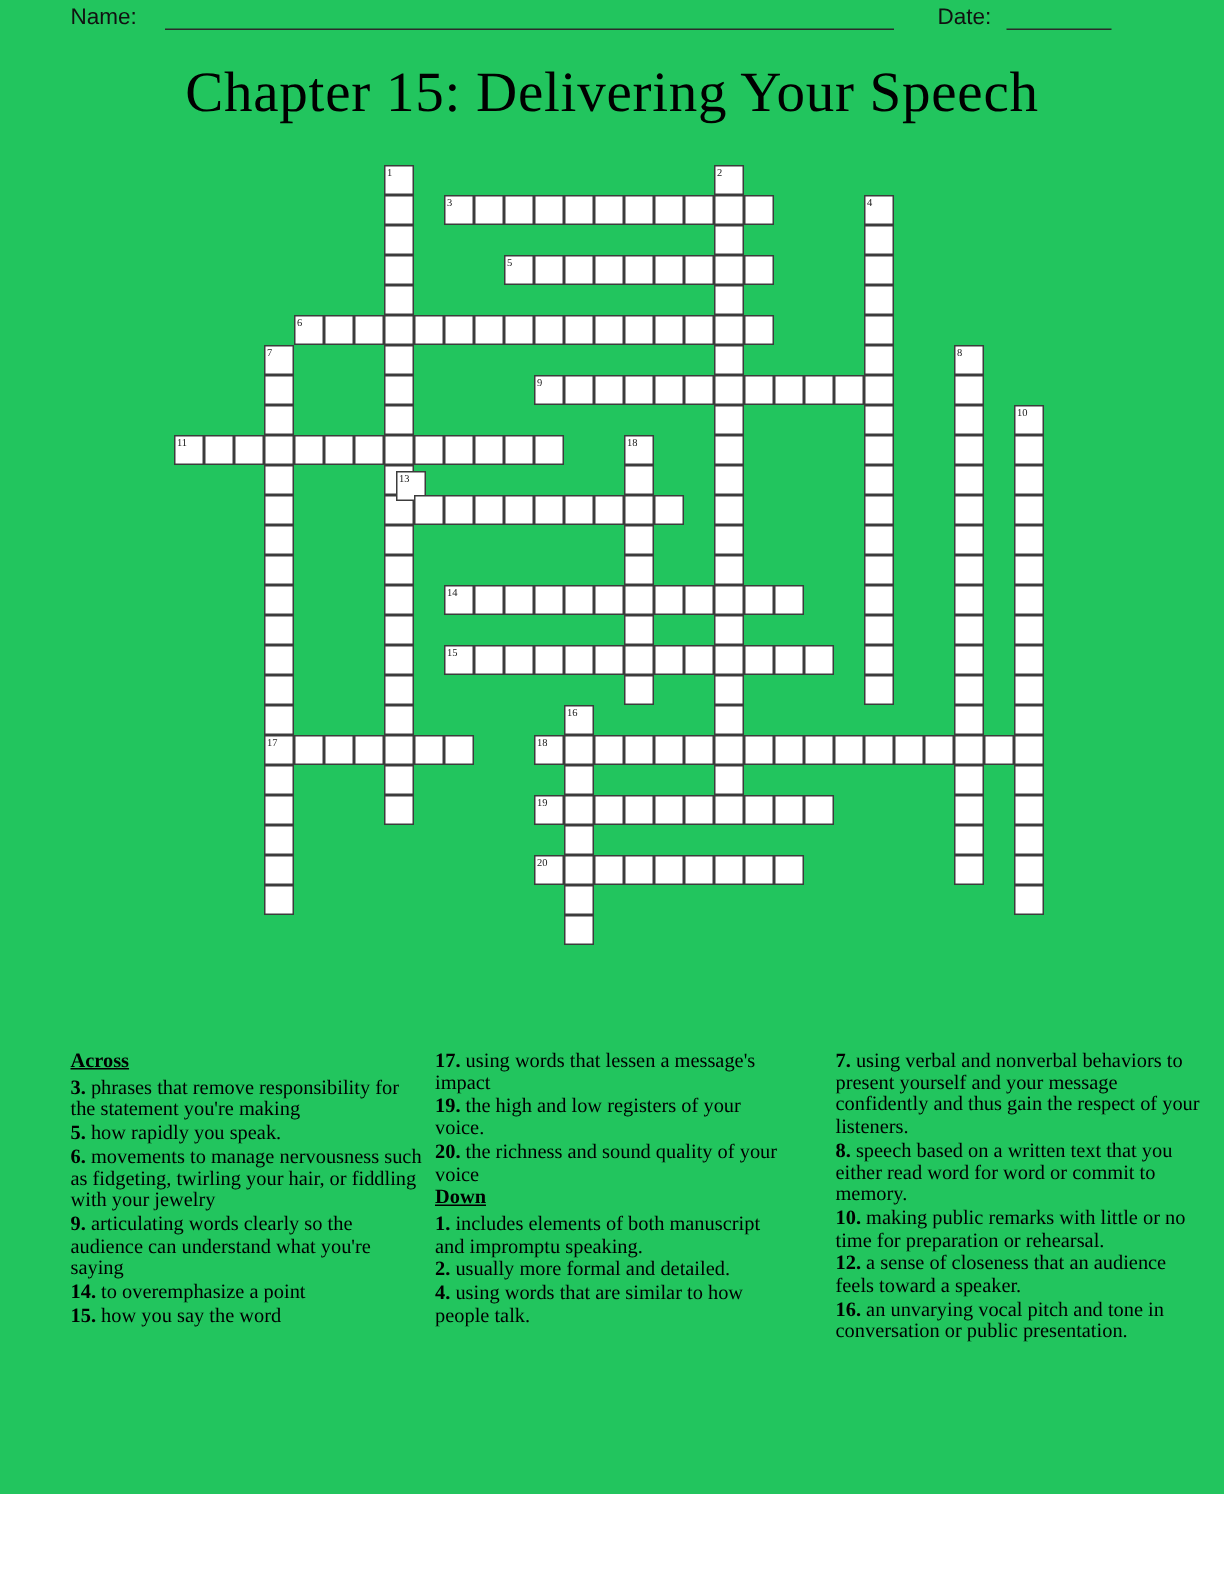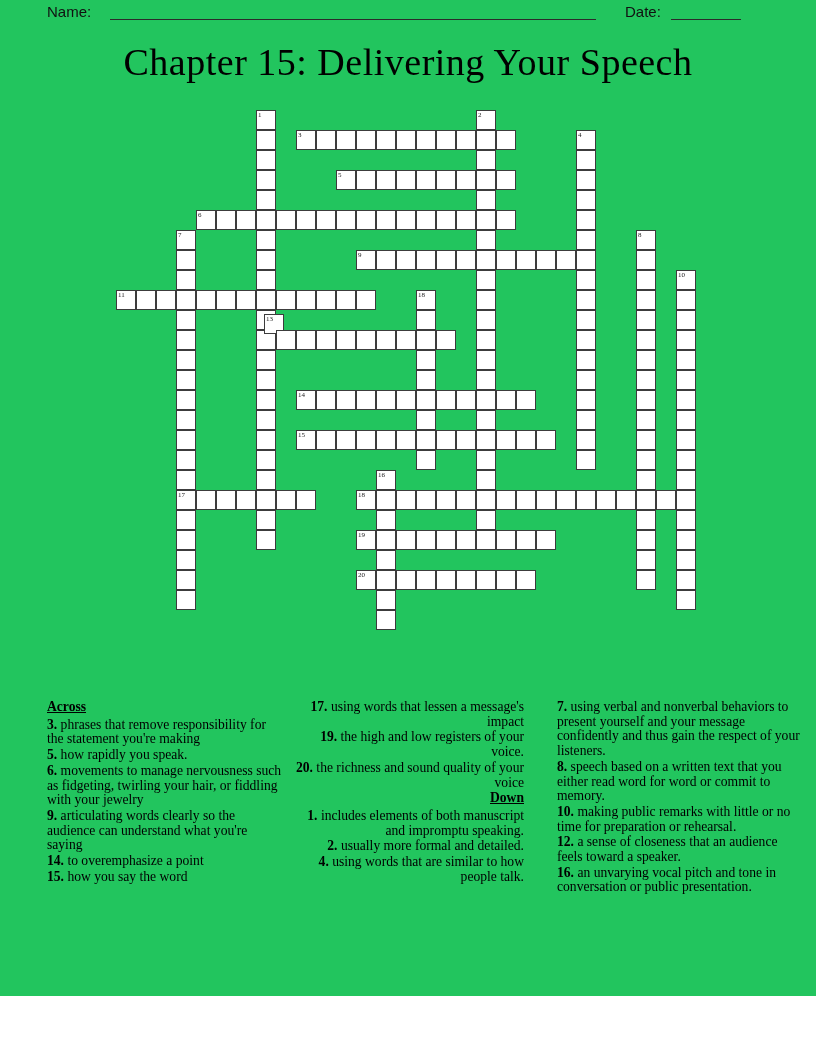--- a/index.html
+++ b/index.html
@@ -343,21 +343,21 @@
     <div id="col1-list">
         <div class="clue"><b>3.</b><span> phrases that remove responsibility for the statement you're making</span></div>
         <div class="clue"><b>5.</b><span> how rapidly you speak.</span></div>
         <div class="clue"><b>6.</b><span> movements to manage nervousness such as fidgeting, twirling your hair, or fiddling with your jewelry</span></div>
         <div class="clue"><b>9.</b><span> articulating words clearly so the audience can understand what you're saying</span></div>
         <div class="clue"><b>14.</b><span> to overemphasize a point</span></div>
         <div class="clue"><b>15.</b><span> how you say the word</span></div>
       </div>
   </div>
 
-  <div class="clue-col" style="left:290px;width:234px;text-align:right;">
+  <div class="clue-col" style="left:290px;width:234px;">
     <div id="col2-list-a">
         <div class="clue"><b>17.</b><span> using words that lessen a message's impact</span></div>
         <div class="clue"><b>19.</b><span> the high and low registers of your voice.</span></div>
         <div class="clue"><b>20.</b><span> the richness and sound quality of your voice</span></div>
       </div>
     <div class="clue-head">Down</div>
     <div id="col2-list-b">
         <div class="clue"><b>1.</b><span> includes elements of both manuscript and impromptu speaking.</span></div>
         <div class="clue"><b>2.</b><span> usually more formal and detailed.</span></div>
         <div class="clue"><b>4.</b><span> using words that are similar to how people talk.</span></div>

